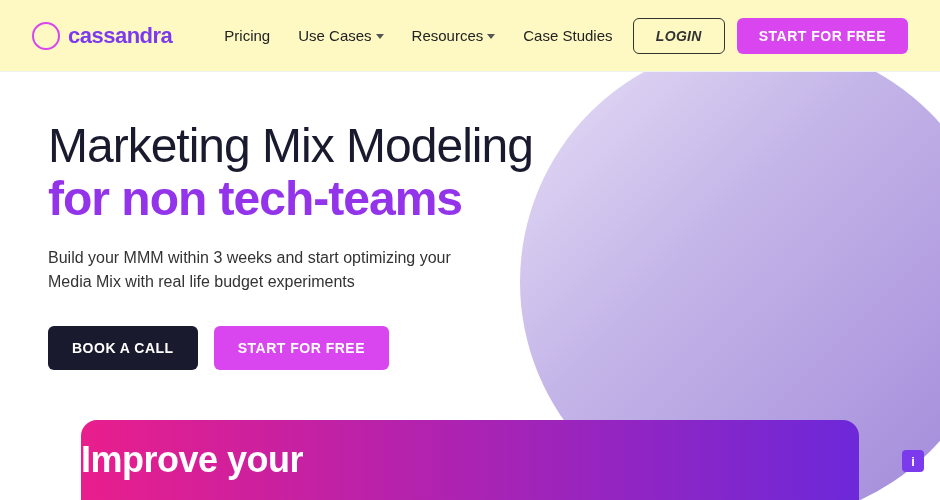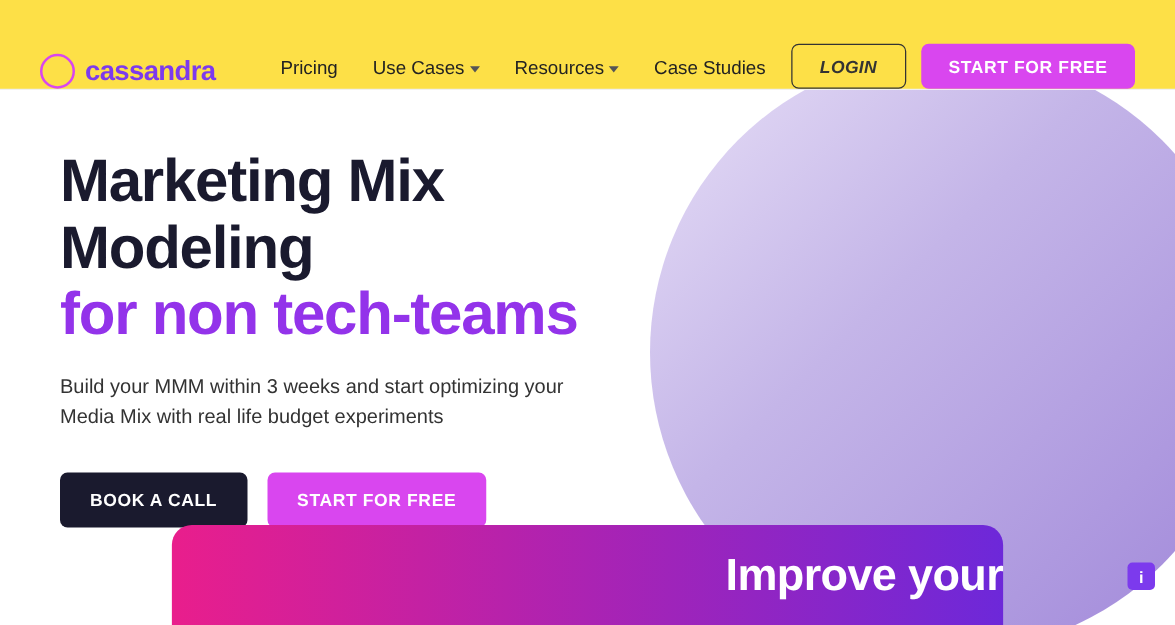--- a/index.html
+++ b/index.html
@@ -1,27 +1,27 @@
 <!DOCTYPE html>
 <html><head>
   <meta charset="utf-8">
   <style>
     * { margin: 0; padding: 0; box-sizing: border-box; }
     body { font-family: -apple-system, BlinkMacSystemFont, 'Segoe UI', sans-serif; width: 940px; height: 500px; overflow: hidden; background: #fff; }
 
     
     header {
       display: flex;
-      align-items: flex-end;
+      align-items: center;
       padding: 0 32px;
       height: 72px;
       border-bottom: 1px solid #f0f0f0;
       position: relative;
       z-index: 10;
-      background: #fde047;
+      background: #fef9c3;
     }
     .logo-wrap {
       display: flex;
       align-items: center;
       gap: 8px;
       margin-right: 40px;
       text-decoration: none;
     }
     .logo-circle {
       width: 28px;
@@ -111,21 +111,21 @@
     }
 
     .hero-content {
       position: relative;
       z-index: 1;
       max-width: 520px;
     }
 
     .hero-title-black {
       font-size: 48px;
-      font-weight: 700;
+      font-weight: 400;
       color: #1a1a2e;
       line-height: 1.1;
       letter-spacing: -1px;
     }
     .hero-title-purple {
       font-size: 48px;
       font-weight: 800;
       color: #9333ea;
       line-height: 1.1;
       letter-spacing: -1px;
@@ -165,27 +165,27 @@
       cursor: pointer;
       letter-spacing: 0.5px;
     }
 
     
     .bottom-banner {
       position: absolute;
       bottom: 0;
       left: 50%;
       transform: translateX(-50%);
-      width: 665px;
+      width: 778px;
       height: 80px;
       background: linear-gradient(90deg, #e91e8c 0%, #6d28d9 100%);
       border-radius: 16px 16px 0 0;
       display: flex;
       align-items: center;
-      justify-content: flex-end;
+      justify-content: flex-start;
       z-index: 2;
     }
     .bottom-banner-text {
       font-size: 36px;
       font-weight: 800;
       color: #fff;
       letter-spacing: -0.5px;
     }
 
     

